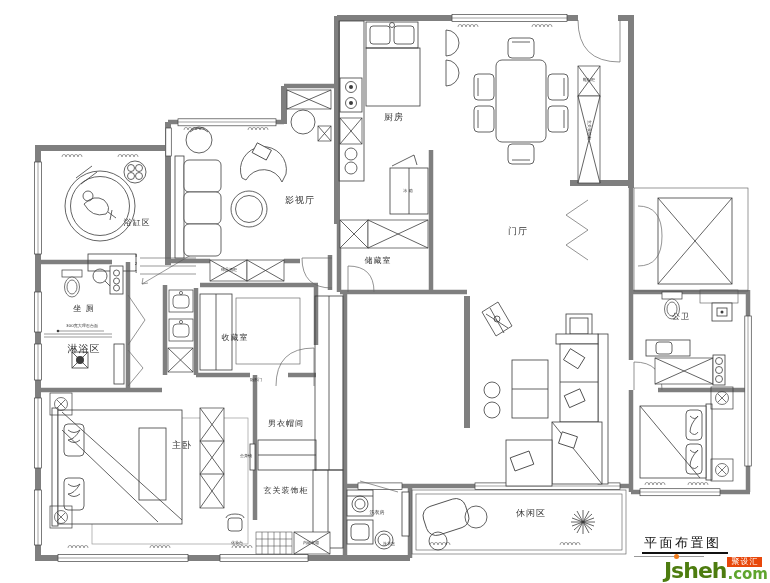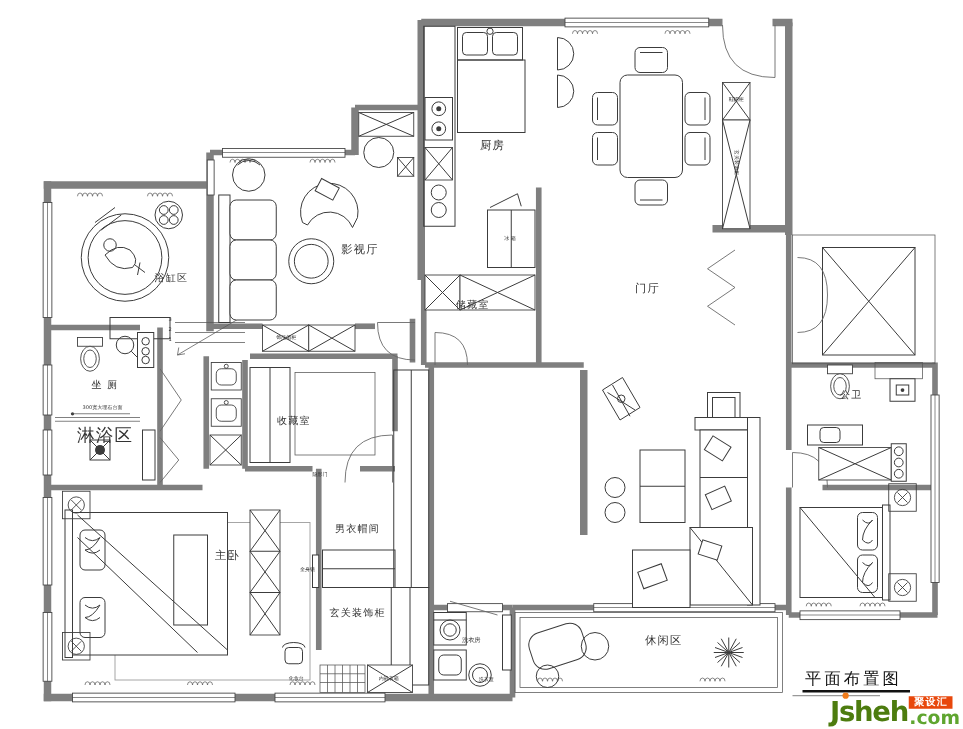--- a/index.html
+++ b/index.html
@@ -29,21 +29,21 @@
   #title-block{position:absolute;left:634px;top:534px;width:140px;}
   #title-text{font-family:"DejaVu Serif","Liberation Serif",serif;
      font-size:13px;letter-spacing:2.5px;color:#111;padding-left:10px;}
   #title-line1{position:absolute;left:8px;top:18px;width:86px;height:1.5px;background:#111;}
   #title-line2{position:absolute;left:0px;top:22px;width:70px;height:1px;background:#999;}
   #title-dot{position:absolute;left:40px;top:20px;width:5px;height:5px;border-radius:50%;}
   
   #logo{position:absolute;right:2px;bottom:1px;display:flex;align-items:flex-end;line-height:1;}
   #logo-brand{font-size:22px;font-weight:800;letter-spacing:-1px;}
   #logo-right{display:flex;flex-direction:column;align-items:flex-start;margin-left:1px;}
-  #logo-badge{font-size:8px;color:#fff;padding:1px 4px;font-weight:700;letter-spacing:1px;}
+  #logo-badge{font-size:8px;color:#fff;padding:1px 4px;font-weight:400;letter-spacing:1px;}
   #logo-tld{font-size:15px;font-weight:800;}
 </style>
 </head>
 <body>
 
 <div id="plan-root">
 
 <svg id="plan-svg" width="770" height="583" viewBox="0 0 770 583">
   <defs>
     <pattern id="ht" width="6" height="4" patternUnits="userSpaceOnUse">
@@ -448,25 +448,25 @@
     <path class="f" d="M690,416 q5,5 8,0 q-8,8 -8,16 q5,5 8,0" fill="none"></path>
     <path class="f" d="M690,450 q5,5 8,0 q-8,8 -8,16 q5,5 8,0" fill="none"></path>
     <path class="f" d="M640,406 L700,478"></path>
     <use href="#fan" x="722" y="398"></use>
     <use href="#fan" x="722" y="470"></use>
   </g>
 </svg>
 
 <div class="r" style="left:137px;top:222px;font-size:8px">浴缸区</div>
 <div class="r" style="left:84px;top:308px;font-size:8px">坐 厕</div>
-<div class="r" style="left:84px;top:349px;font-size:14px">淋浴区</div>
-<div class="r" style="left:288px;top:200px">影视厅</div>
+<div class="r" style="left:84px;top:349px;font-size:10px">淋浴区</div>
+<div class="r" style="left:300px;top:200px">影视厅</div>
 <div class="r" style="left:394px;top:117px">厨房</div>
 <div class="r" style="left:518px;top:231px">门厅</div>
-<div class="r" style="left:378px;top:244px;font-size:8px">储藏室</div>
+<div class="r" style="left:378px;top:260px;font-size:8px">储藏室</div>
 <div class="r" style="left:235px;top:337px;font-size:8px">收藏室</div>
 <div class="r" style="left:182px;top:445px">主卧</div>
 <div class="r" style="left:286px;top:423px;font-size:8px">男衣帽间</div>
 <div class="r" style="left:286px;top:490px;font-size:8px">玄关装饰柜</div>
 <div class="r" style="left:531px;top:513px">休闲区</div>
 <div class="r" style="left:681px;top:316px;font-size:8px">公卫</div>
 <div class="t" style="left:377px;top:512px;font-size:11px">洗衣房</div>
 
 <div class="t" style="left:408px;top:191px">冰 箱</div>
 <div class="t" style="left:246px;top:456px">全身镜</div>

